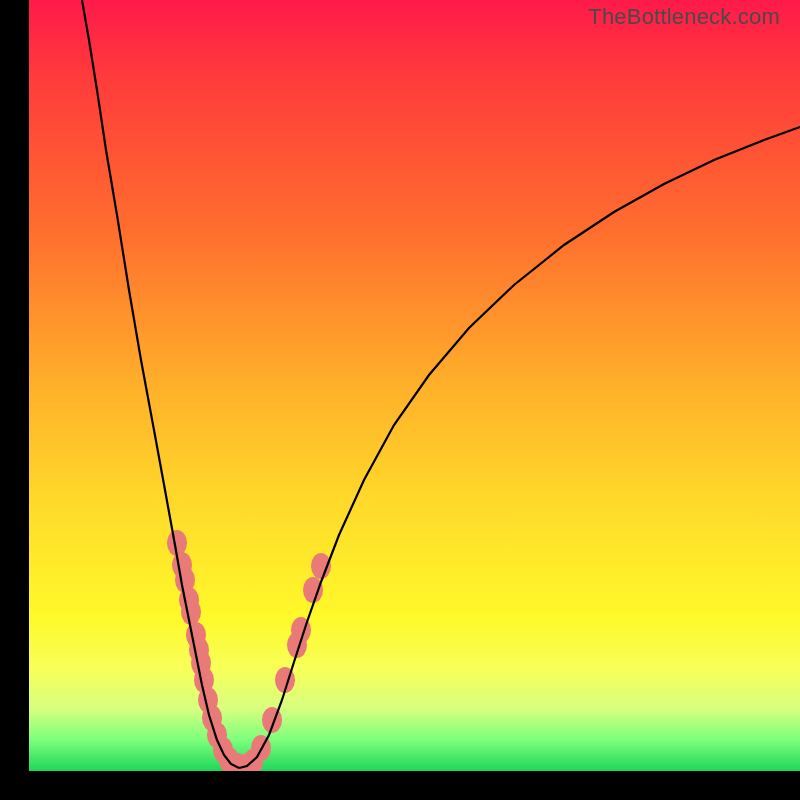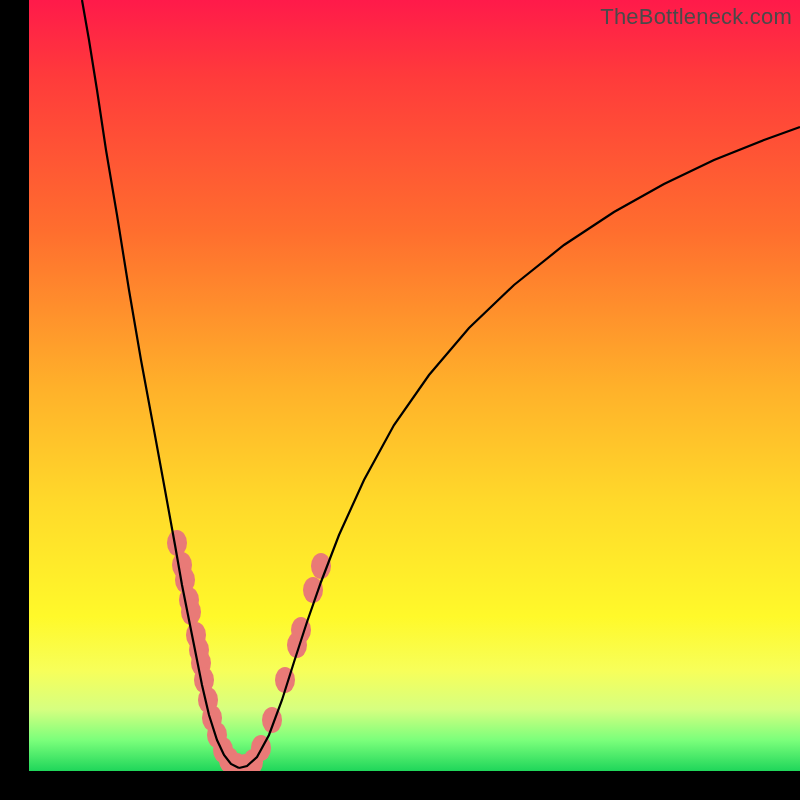--- a/index.html
+++ b/index.html
@@ -25,21 +25,21 @@
       #ffd92a 65%,
       #fff92a 80%,
       #f7ff5a 87%,
       #d6ff80 92%,
       #7bff7b 96%,
       #1fd65a 100%);
   }
   .watermark {
     position: absolute;
     top: 4px;
-    right: 8px;
+    right: 20px;
     color: #4a4a4a;
     font-size: 22px;
     font-weight: 500;
     letter-spacing: 0.2px;
     user-select: none;
   }
   .black-bottom {
     position: absolute;
     left: 0;
     bottom: 0;

